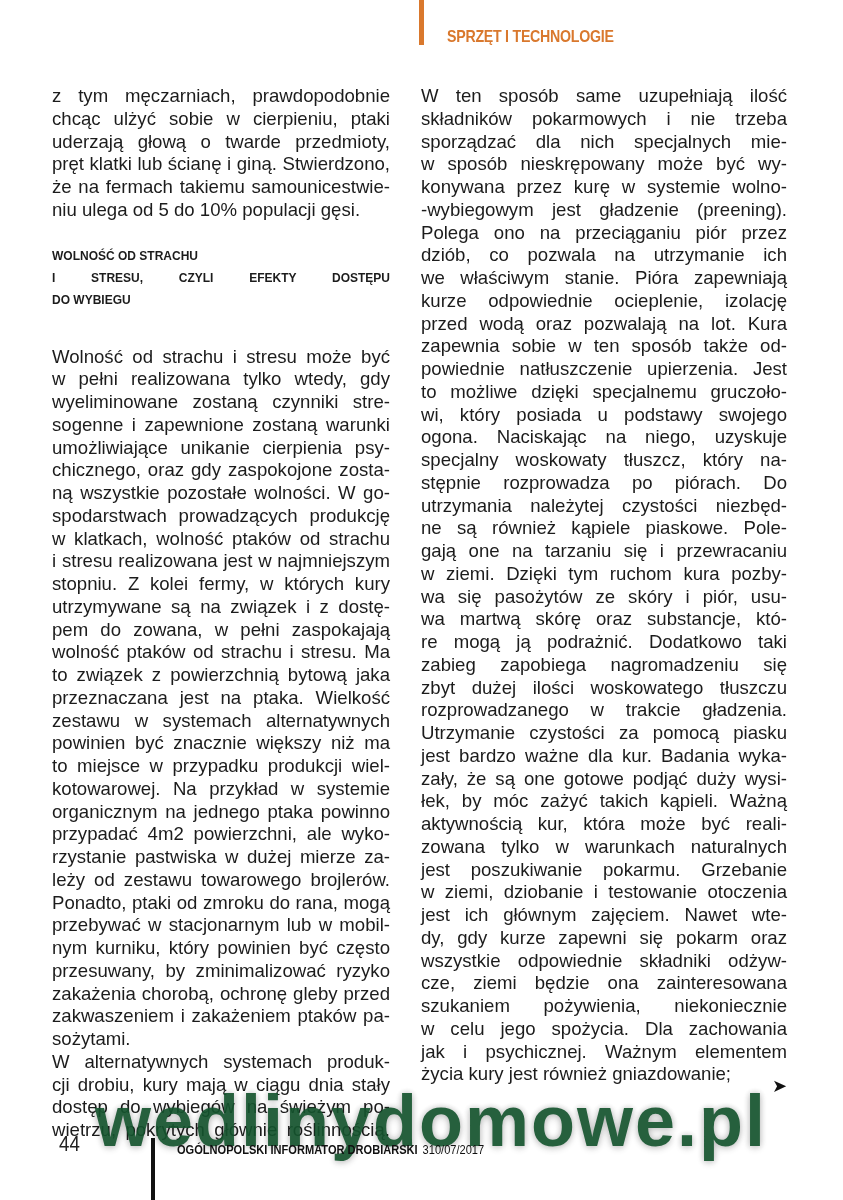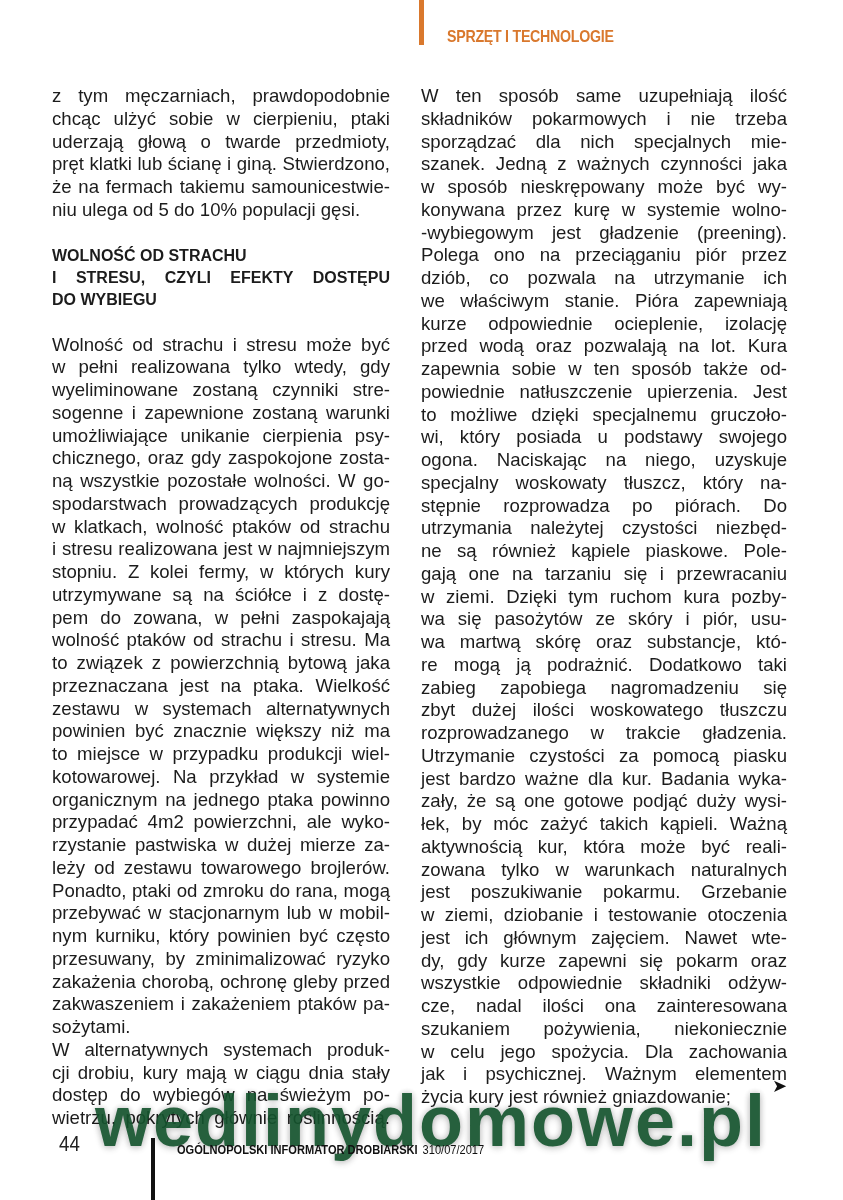--- a/index.html
+++ b/index.html
@@ -11,21 +11,21 @@
   .section-title {
     position: absolute; left: 447px; top: 27px; font-family: "Liberation Sans", sans-serif;
     font-weight: bold; font-size: 16.5px; color: #d9782d; letter-spacing: -0.3px;
     transform: scaleX(0.86); transform-origin: left center; white-space: nowrap;
   }
   .col { position: absolute; top: 85px; font-size: 18.6px; line-height: 22.75px; }
   .col-left { left: 52px; width: 338px; }
   .col-right { left: 421px; width: 366px; }
   .line { display: block; text-align: justify; text-align-last: justify; white-space: nowrap; height: 22.75px; }
   .line.last { text-align-last: left; }
-  .heading { font-weight: bold; font-size: 16px; line-height: 22px; margin-top: 23px; margin-bottom: 23px; }
+  .heading { font-weight: bold; font-size: 12px; line-height: 22px; margin-top: 23px; margin-bottom: 35px; }
   .heading .line { height: 22px; }
   .arrow { position: absolute; left: 772px; top: 1075px; font-size: 18px; color: #111; }
   .watermark {
     position: absolute; left: 95px; top: 1080px; width: 660px; text-align: center;
     font-family: "Liberation Sans", sans-serif; font-weight: bold; font-size: 72px; letter-spacing: 2px;
     color: #14532d; text-shadow: 0 0 6px rgba(0,0,0,0.22), 0 2px 8px rgba(0,0,0,0.18); opacity: 0.92;
     white-space: nowrap; pointer-events: none;
   }
   .page-number { position: absolute; left: 59px; top: 1131px; font-size: 22px; color: #222; transform: scaleX(0.85); transform-origin: left; }
   .footer-bar { position: absolute; left: 151px; top: 1138px; width: 4px; height: 62px; background: #111; }
@@ -60,21 +60,21 @@
       <span class="line">w pełni realizowana tylko wtedy, gdy</span>
       <span class="line">wyeliminowane zostaną czynniki stre-</span>
       <span class="line">sogenne i zapewnione zostaną warunki</span>
       <span class="line">umożliwiające unikanie cierpienia psy-</span>
       <span class="line">chicznego, oraz gdy zaspokojone zosta-</span>
       <span class="line">ną wszystkie pozostałe wolności. W go-</span>
       <span class="line">spodarstwach prowadzących produkcję</span>
       <span class="line">w klatkach, wolność ptaków od strachu</span>
       <span class="line">i stresu realizowana jest w najmniejszym</span>
       <span class="line">stopniu. Z kolei fermy, w których kury</span>
-      <span class="line">utrzymywane są na ściółce i z dostę-</span>
+      <span class="line">utrzymywane są na związek i z dostę-</span>
       <span class="line">pem do zowana, w pełni zaspokajają</span>
       <span class="line">wolność ptaków od strachu i stresu. Ma</span>
       <span class="line">to związek z powierzchnią bytową jaka</span>
       <span class="line">przeznaczana jest na ptaka. Wielkość</span>
       <span class="line">zestawu w systemach alternatywnych</span>
       <span class="line">powinien być znacznie większy niż ma</span>
       <span class="line">to miejsce w przypadku produkcji wiel-</span>
       <span class="line">kotowarowej. Na przykład w systemie</span>
       <span class="line">organicznym na jednego ptaka powinno</span>
       <span class="line">przypadać 4m2 powierzchni, ale wyko-</span>
@@ -94,21 +94,20 @@
       <span class="line">dostęp do wybiegów na świeżym po-</span>
       <span class="line">wietrzu, pokrytych głównie roślinnością.</span>
     </div>
 </div>
 
 <div class="col col-right">
   <div>
       <span class="line">W ten sposób same uzupełniają ilość</span>
       <span class="line">składników pokarmowych i nie trzeba</span>
       <span class="line">sporządzać dla nich specjalnych mie-</span>
-      <span class="line">szanek. Jedną z ważnych czynności jaka</span>
       <span class="line">w sposób nieskrępowany może być wy-</span>
       <span class="line">konywana przez kurę w systemie wolno-</span>
       <span class="line">-wybiegowym jest gładzenie (preening).</span>
       <span class="line">Polega ono na przeciąganiu piór przez</span>
       <span class="line">dziób, co pozwala na utrzymanie ich</span>
       <span class="line">we właściwym stanie. Pióra zapewniają</span>
       <span class="line">kurze odpowiednie ocieplenie, izolację</span>
       <span class="line">przed wodą oraz pozwalają na lot. Kura</span>
       <span class="line">zapewnia sobie w ten sposób także od-</span>
       <span class="line">powiednie natłuszczenie upierzenia. Jest</span>
@@ -131,21 +130,21 @@
       <span class="line">jest bardzo ważne dla kur. Badania wyka-</span>
       <span class="line">zały, że są one gotowe podjąć duży wysi-</span>
       <span class="line">łek, by móc zażyć takich kąpieli. Ważną</span>
       <span class="line">aktywnością kur, która może być reali-</span>
       <span class="line">zowana tylko w warunkach naturalnych</span>
       <span class="line">jest poszukiwanie pokarmu. Grzebanie</span>
       <span class="line">w ziemi, dziobanie i testowanie otoczenia</span>
       <span class="line">jest ich głównym zajęciem. Nawet wte-</span>
       <span class="line">dy, gdy kurze zapewni się pokarm oraz</span>
       <span class="line">wszystkie odpowiednie składniki odżyw-</span>
-      <span class="line">cze, nadal ilości ona zainteresowana</span>
+      <span class="line">cze, ziemi będzie ona zainteresowana</span>
       <span class="line">szukaniem pożywienia, niekoniecznie</span>
       <span class="line">w celu jego spożycia. Dla zachowania</span>
       <span class="line">jak i psychicznej. Ważnym elementem</span>
       <span class="line last">życia kury jest również gniazdowanie;</span>
     </div>
 </div>
 
 <div class="arrow">➤</div>
 
 <div class="watermark">wedlinydomowe.pl</div>

